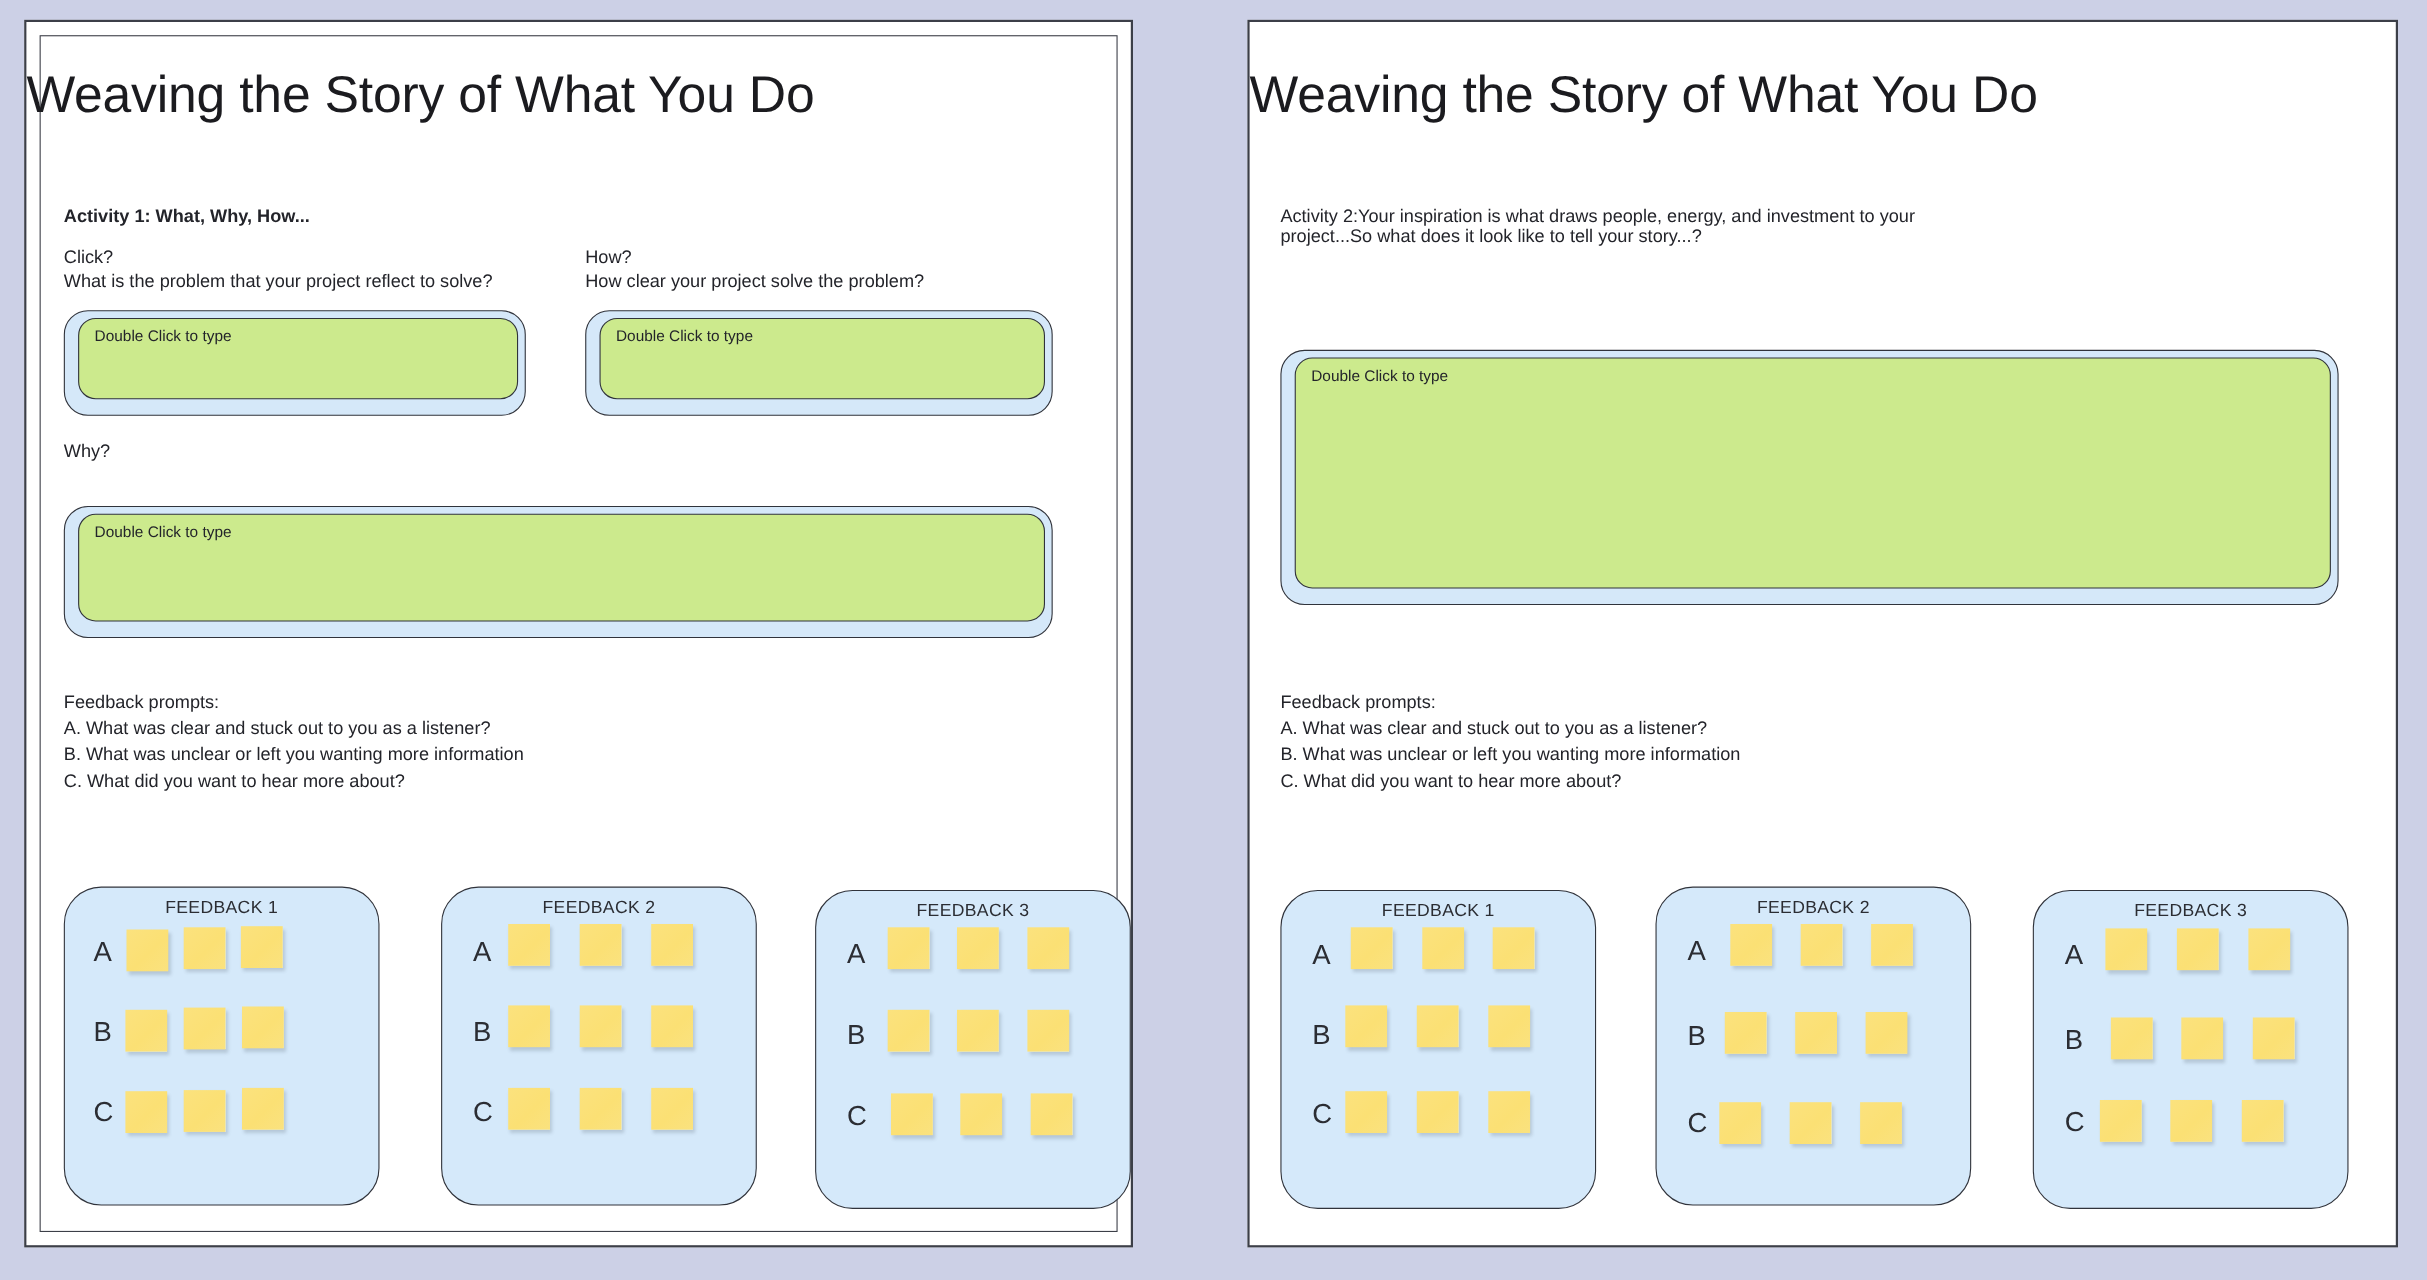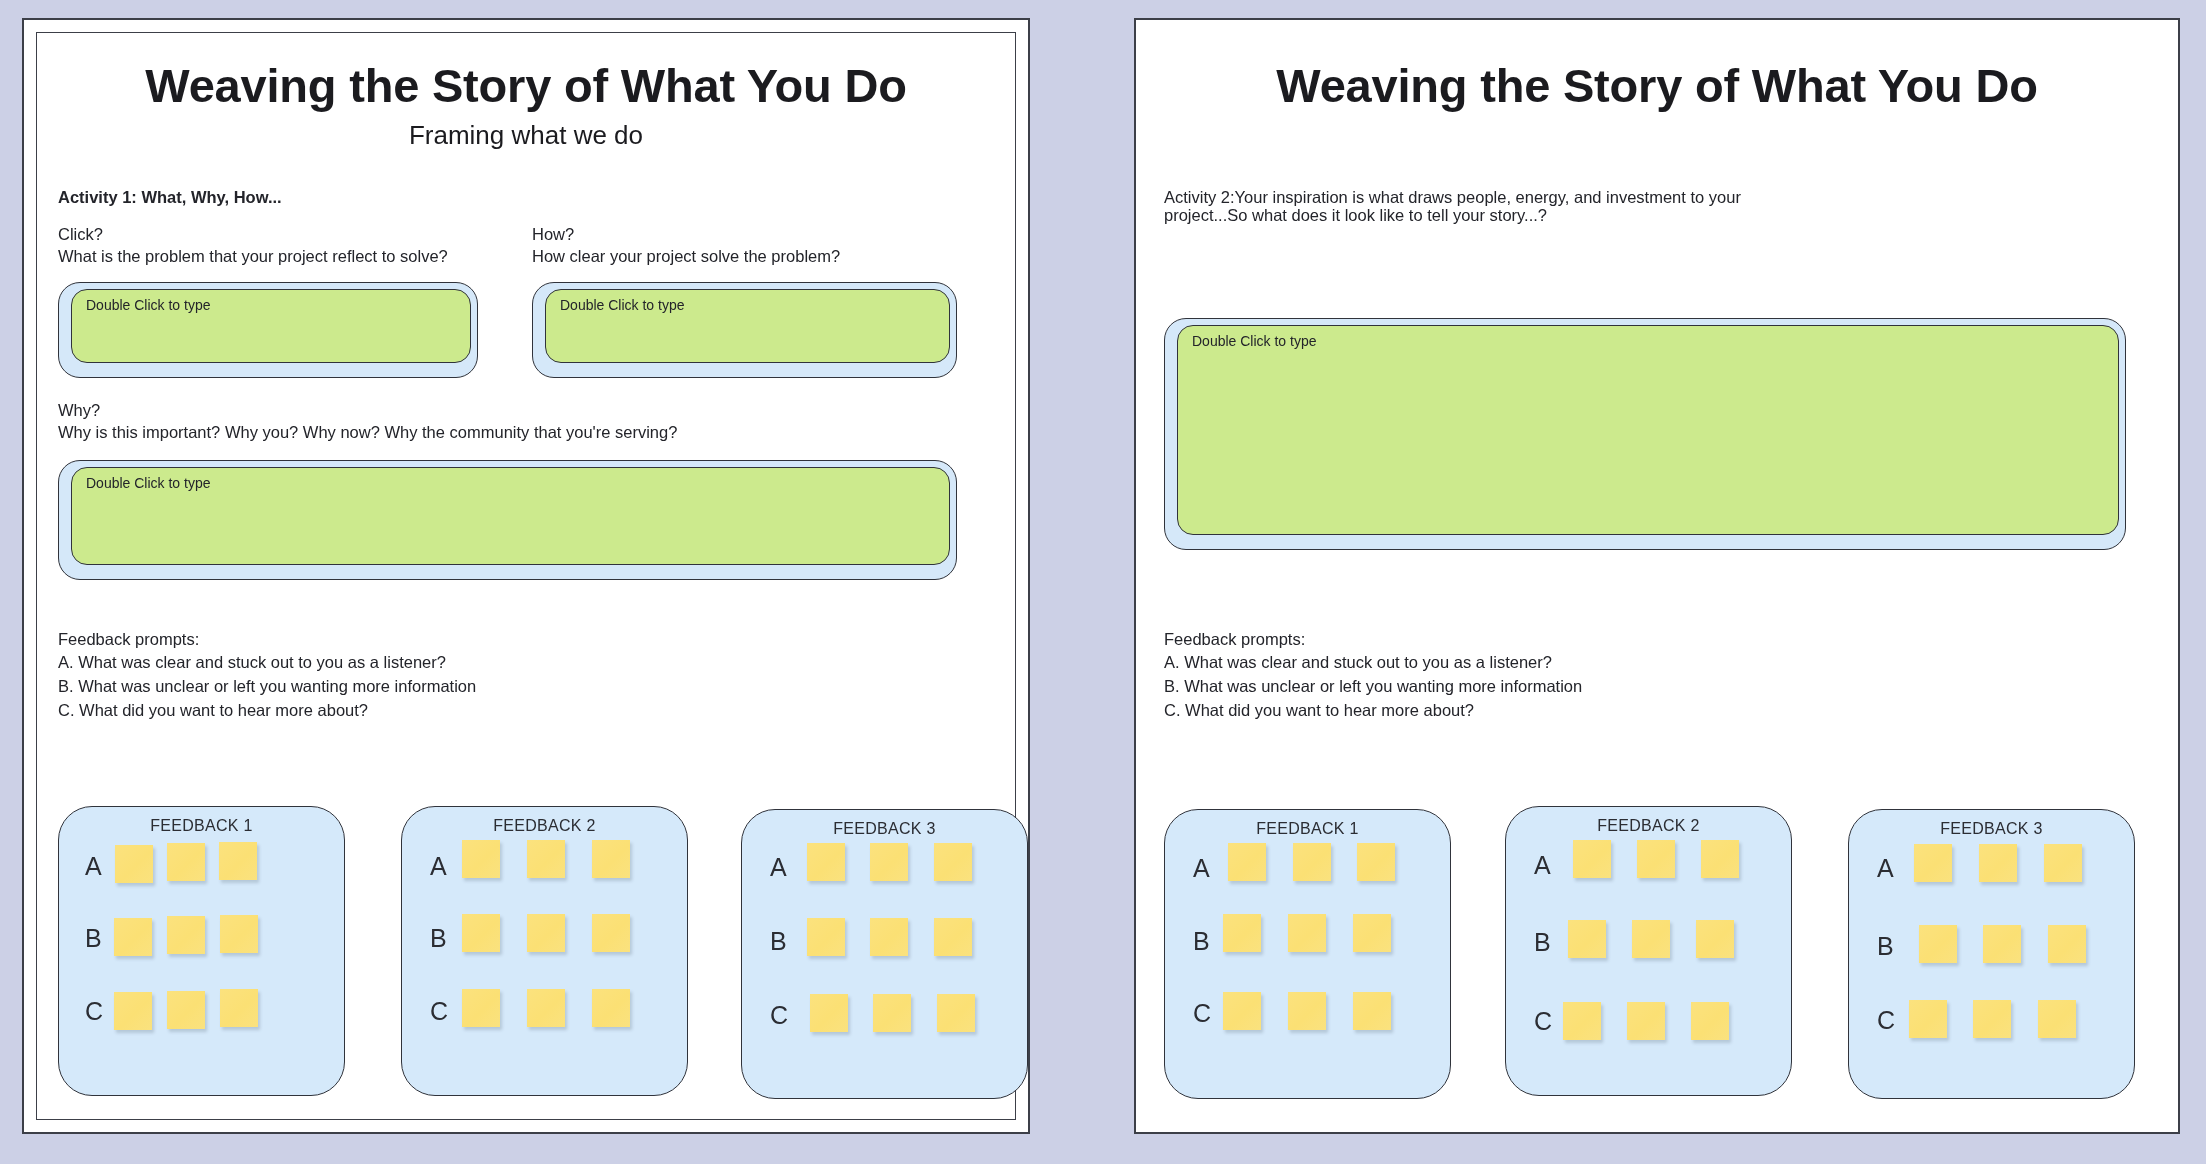--- a/index.html
+++ b/index.html
@@ -37,23 +37,23 @@
 
   .slide-body {
     position: absolute;
     inset: 0;
   }
 
   
   .title {
     position: absolute;
     left: 0; right: 0;
-    text-align: center;
+    text-align: left;
     font-size: 47px;
-    font-weight: 700;
+    font-weight: 400;
     color: #1b1b1f;
     letter-spacing: -0.2px;
     white-space: nowrap;
   }
   .subtitle {
     position: absolute;
     left: 0; right: 0;
     text-align: center;
     font-size: 26px;
     font-weight: 400;
@@ -132,42 +132,40 @@
 </head>
 <body>
 
 <div class="board">
 
   <div class="slide left">
     <div class="slide-inner"></div>
     <div class="slide-body">
 
       <div class="title" style="top:38px;">Weaving the Story of What You Do</div>
-      <div class="subtitle" style="top:100px;">Framing what we do</div>
 
       <div class="txt bold" style="left:34px; top:168px;">Activity 1: What, Why, How...</div>
 
       <div class="txt" style="left:34px; top:205px;">Click?</div>
       <div class="txt" style="left:34px; top:227px;">What is the problem that your project reflect to solve?</div>
       <div class="entrybox" style="left:34px; top:262px; width:420px; height:96px;">
         <div class="inner">
           <div class="ph">Double Click to type</div>
         </div>
       </div>
 
       <div class="txt" style="left:508px; top:205px;">How?</div>
       <div class="txt" style="left:508px; top:227px;">How clear your project solve the problem?</div>
       <div class="entrybox" style="left:508px; top:262px; width:425px; height:96px;">
         <div class="inner">
           <div class="ph">Double Click to type</div>
         </div>
       </div>
 
       <div class="txt" style="left:34px; top:381px;">Why?</div>
-      <div class="txt" style="left:34px; top:403px;">Why is this important?  Why you? Why now?  Why the community that you're serving?</div>
       <div class="entrybox" style="left:34px; top:440px; width:899px; height:120px;">
         <div class="inner">
           <div class="ph">Double Click to type</div>
         </div>
       </div>
 
       <div class="txt" style="left:34px; top:610px;">Feedback prompts:</div>
       <div class="txt" style="left:34px; top:633px;">A. What was clear and stuck out to you as a listener?</div>
       <div class="txt" style="left:34px; top:657px;">B. What was unclear or left you wanting more information</div>
       <div class="txt" style="left:34px; top:681px;">C. What did you want to hear more about?</div>

